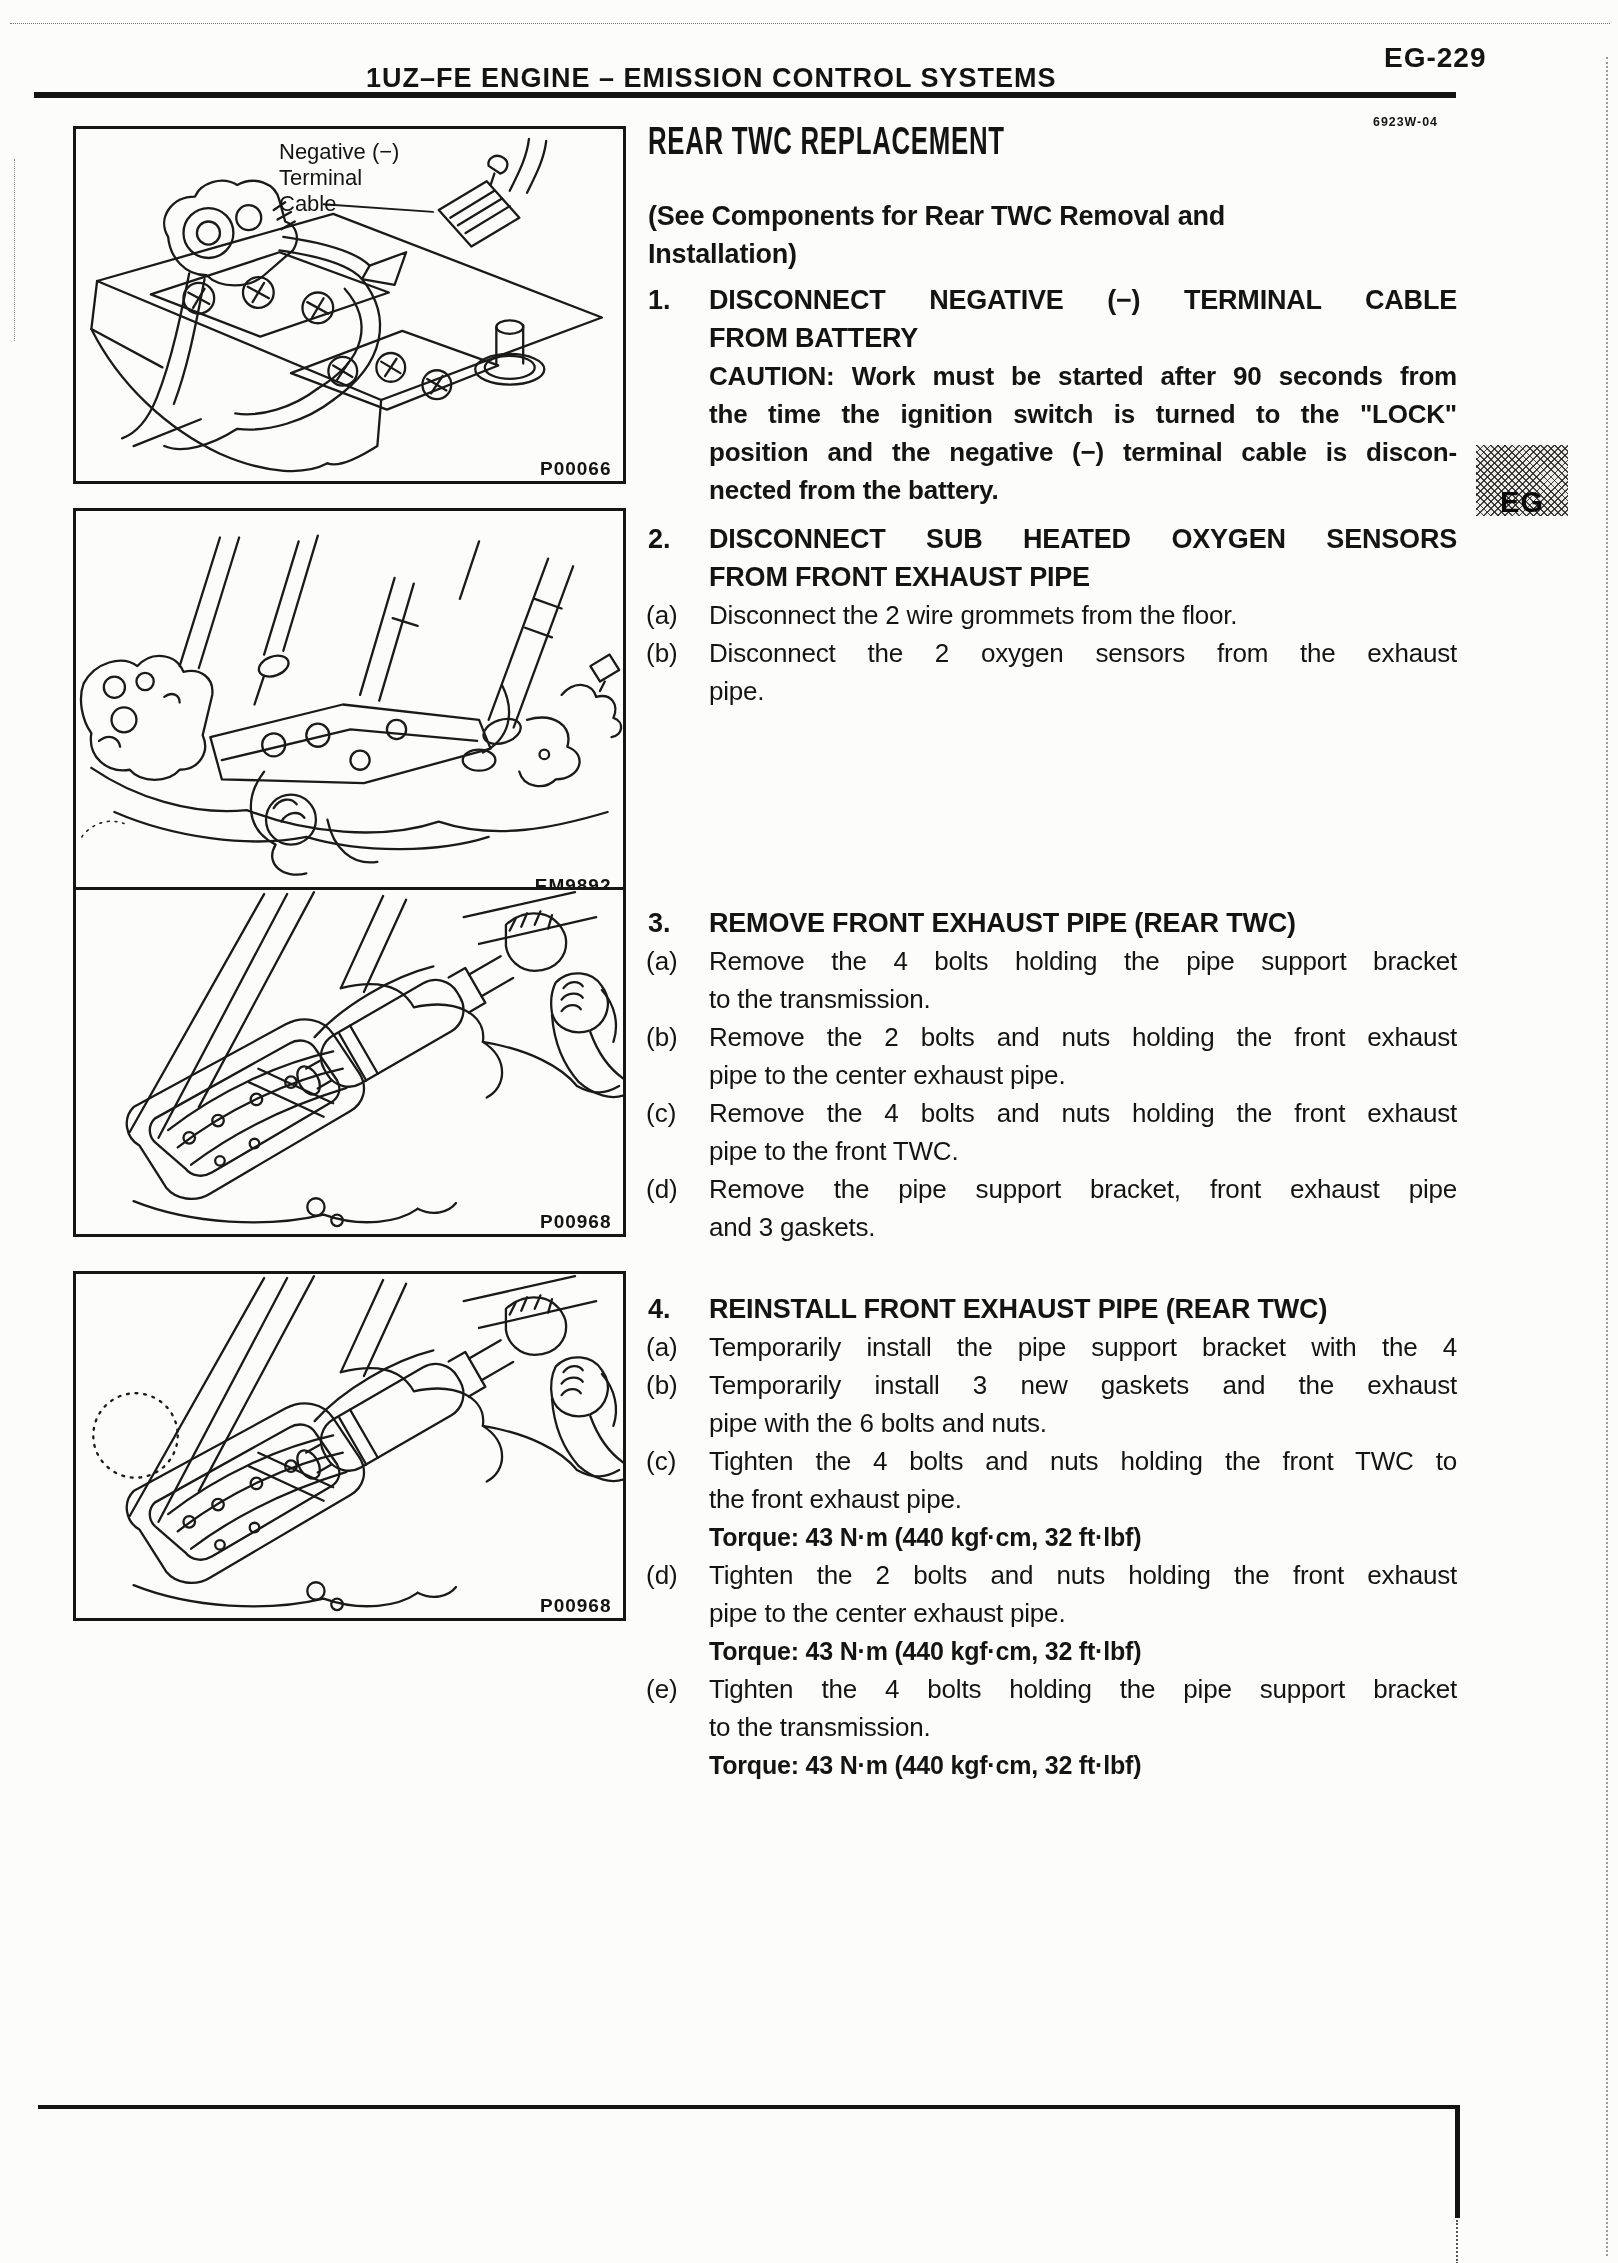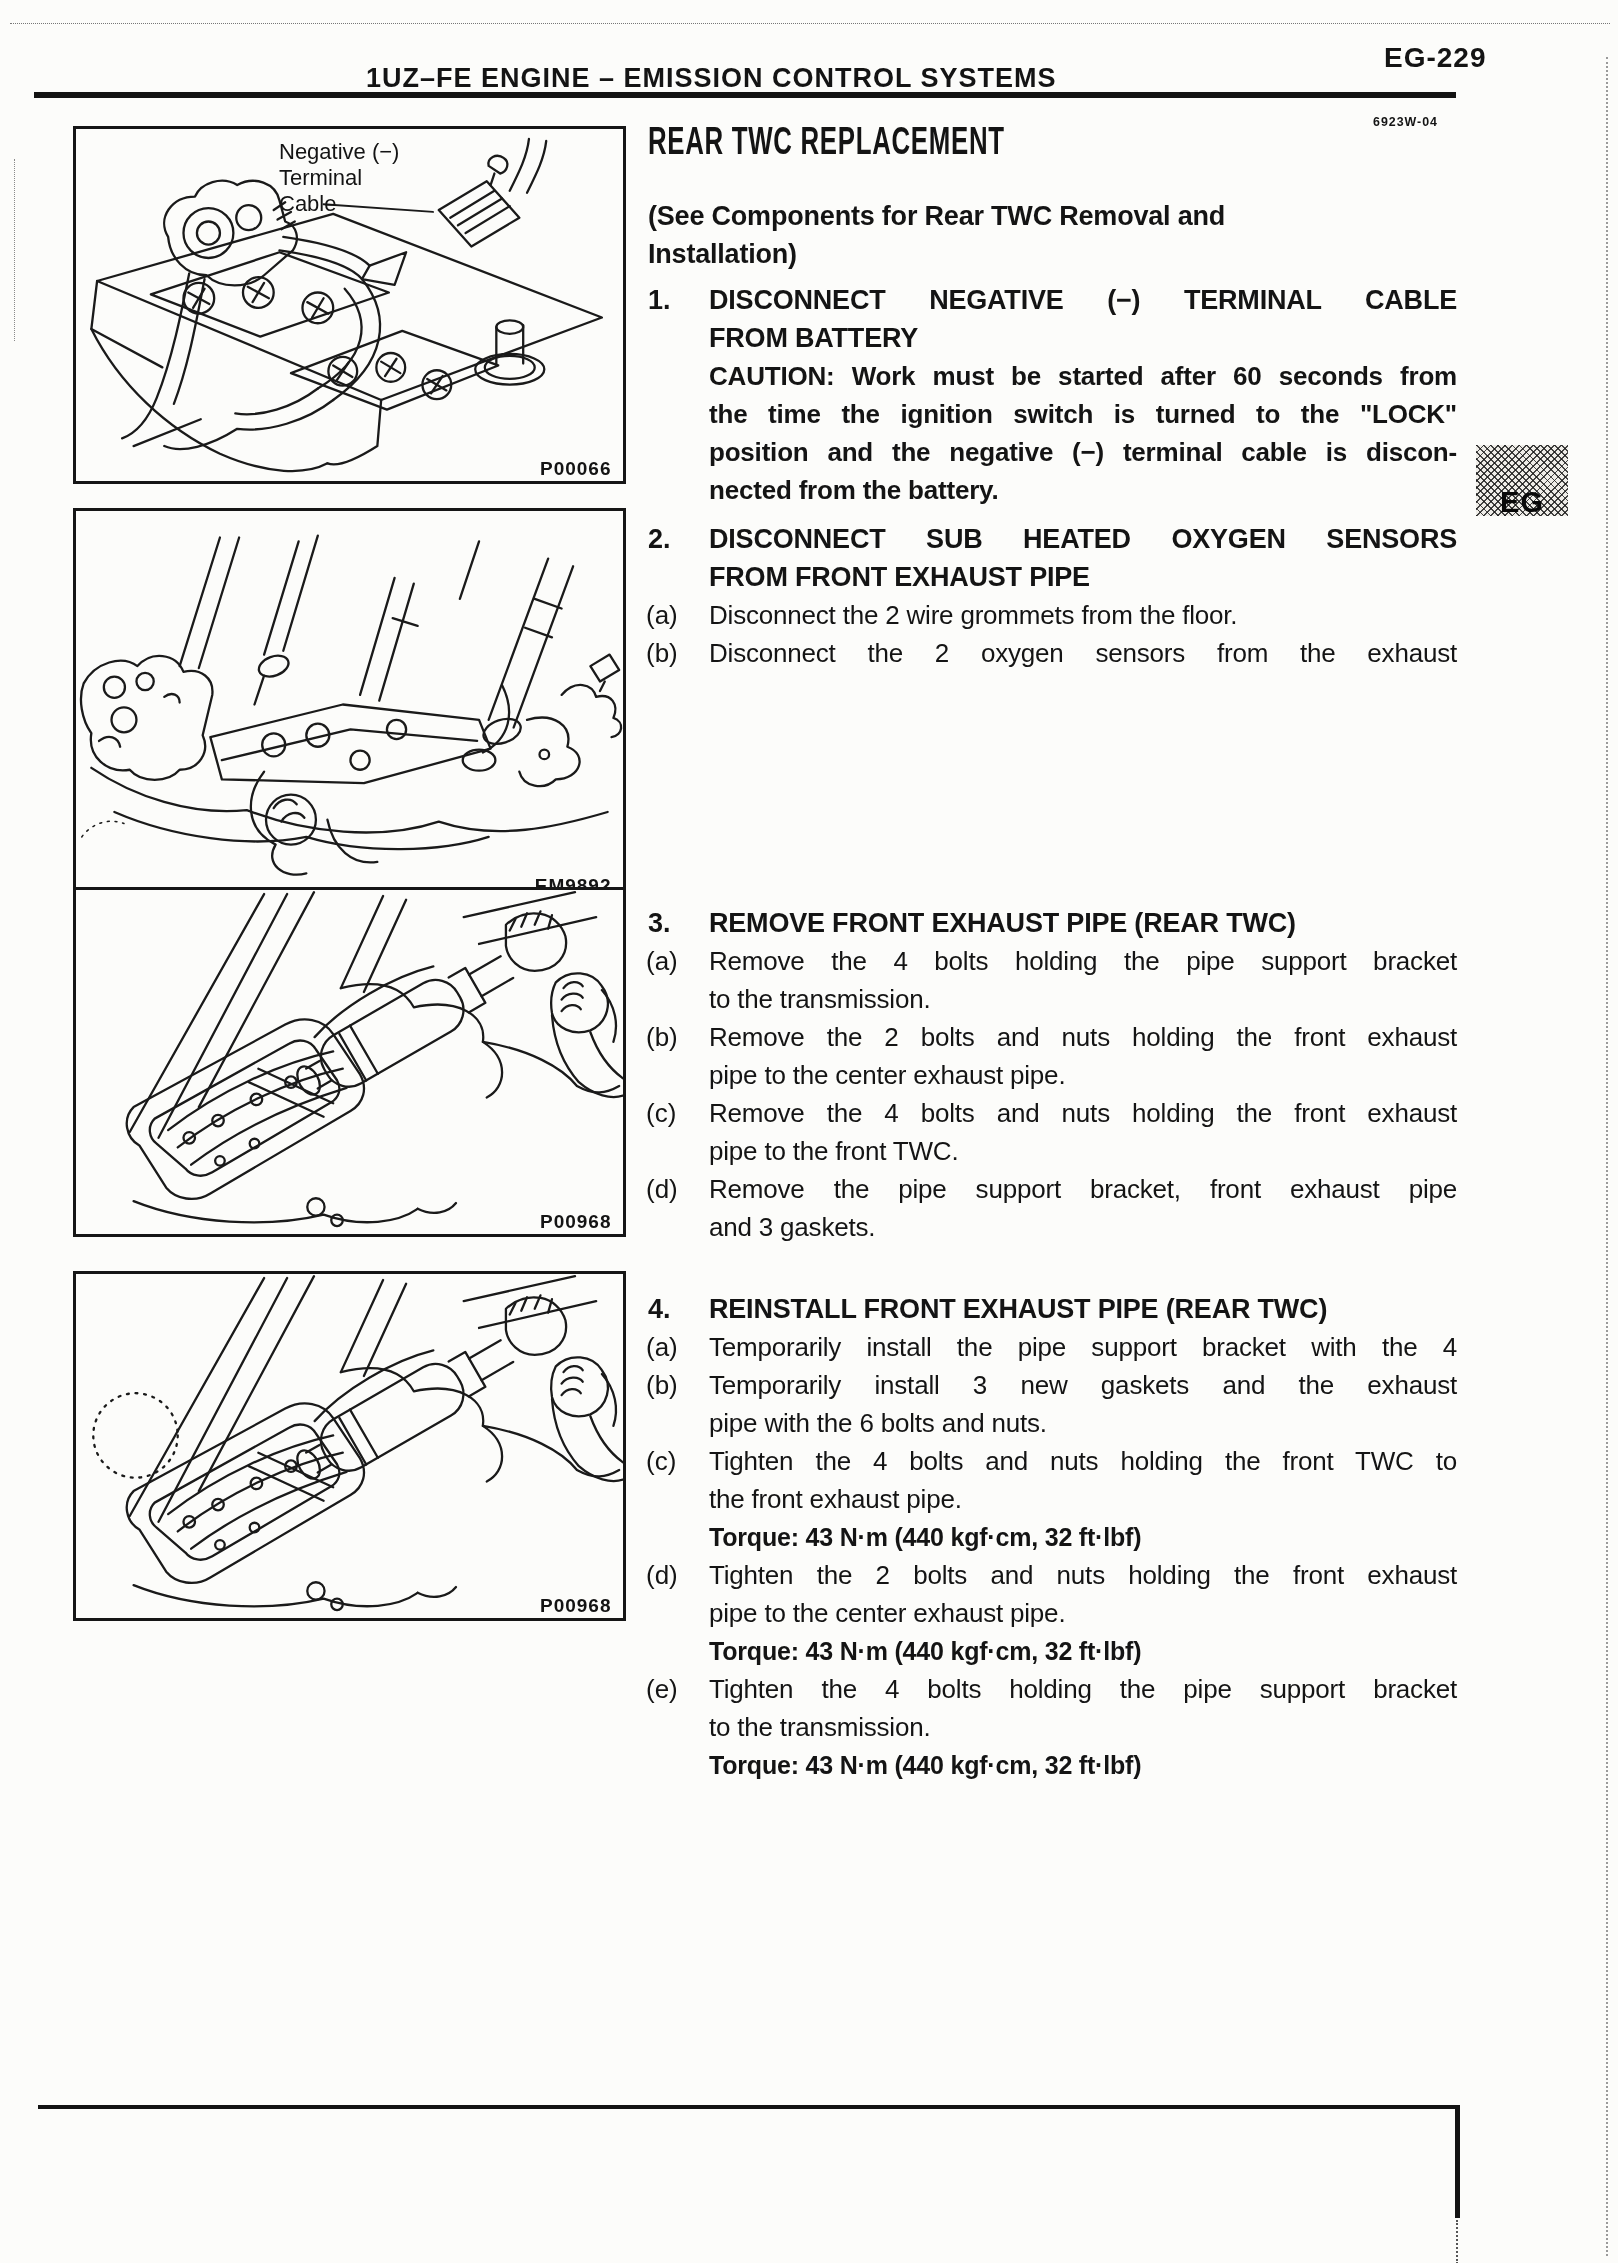--- a/index.html
+++ b/index.html
@@ -288,21 +288,21 @@
 
   <div class="step" style="top:281px;">
     <div class="h-row">
       <span class="num">1.</span>
       <div>
         <div class="hl just">DISCONNECT NEGATIVE (−) TERMINAL CABLE</div>
         <div class="hl">FROM BATTERY</div>
       </div>
     </div>
     <div class="caution">
-      <div class="cl just">CAUTION: Work must be started after 60 seconds from</div>
+      <div class="cl just">CAUTION: Work must be started after 90 seconds from</div>
       <div class="cl just">the time the ignition switch is turned to the "LOCK"</div>
       <div class="cl just">position and the negative (−) terminal cable is discon-</div>
       <div class="cl">nected from the battery.</div>
     </div>
   </div>
 
   <div class="step" style="top:520px;">
     <div class="h-row">
       <span class="num">2.</span>
       <div>
@@ -310,20 +310,21 @@
         <div class="hl">FROM FRONT EXHAUST PIPE</div>
       </div>
     </div>
     <div class="sub">
       <span class="slabel">(a)</span>
       <div class="sl">Disconnect the 2 wire grommets from the floor.</div>
     </div>
     <div class="sub">
       <span class="slabel">(b)</span>
       <div class="sl just">Disconnect the 2 oxygen sensors from the exhaust</div>
+      <div class="sl">pipe.</div>
     </div>
   </div>
 
   <div class="step" style="top:904px;">
     <div class="h-row">
       <span class="num">3.</span>
       <div>
         <div class="hl">REMOVE FRONT EXHAUST PIPE (REAR TWC)</div>
       </div>
     </div>

